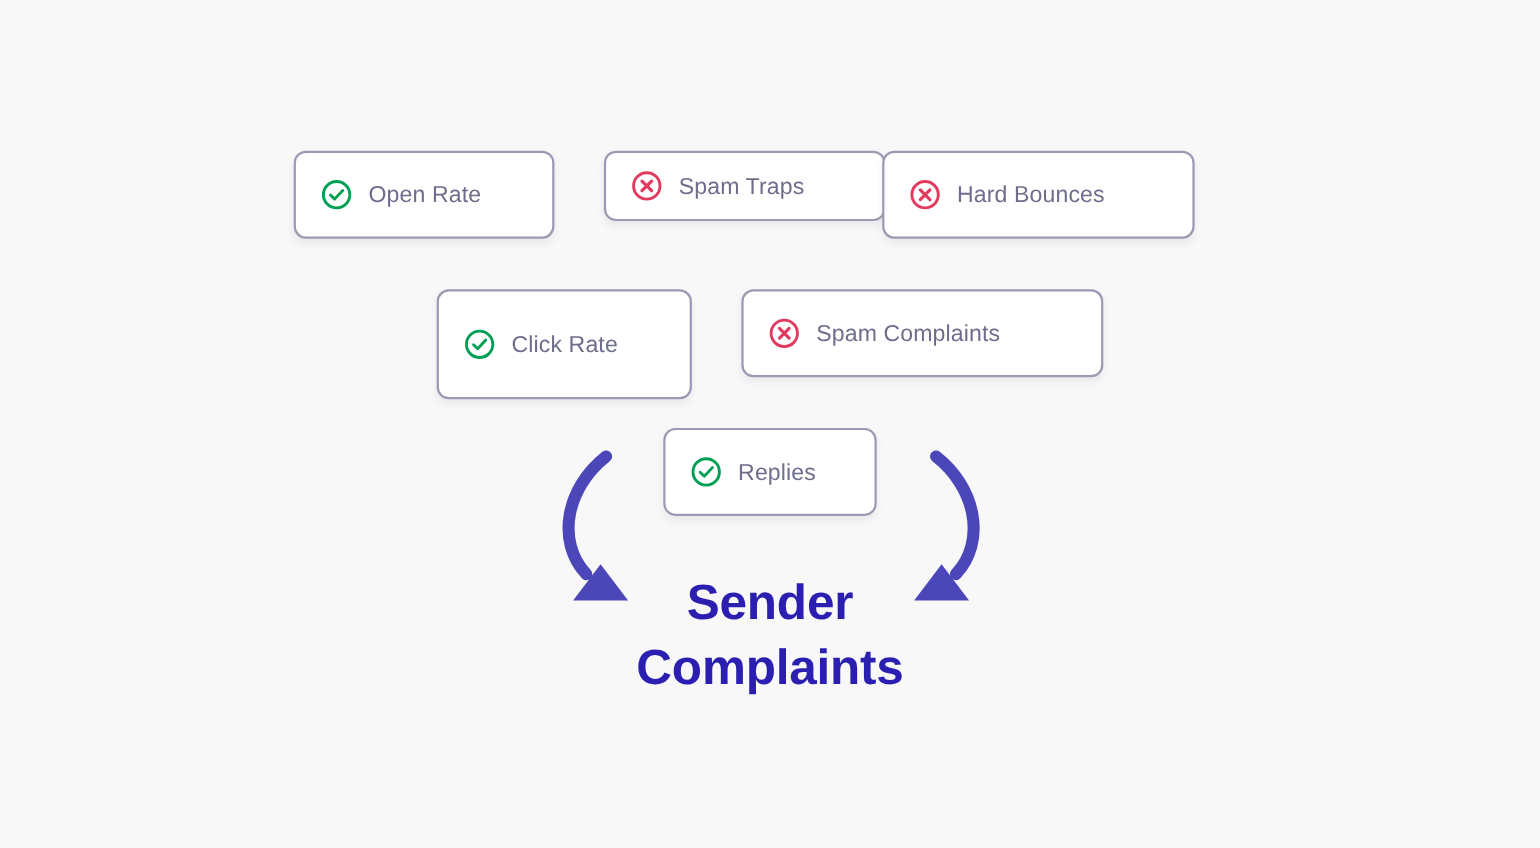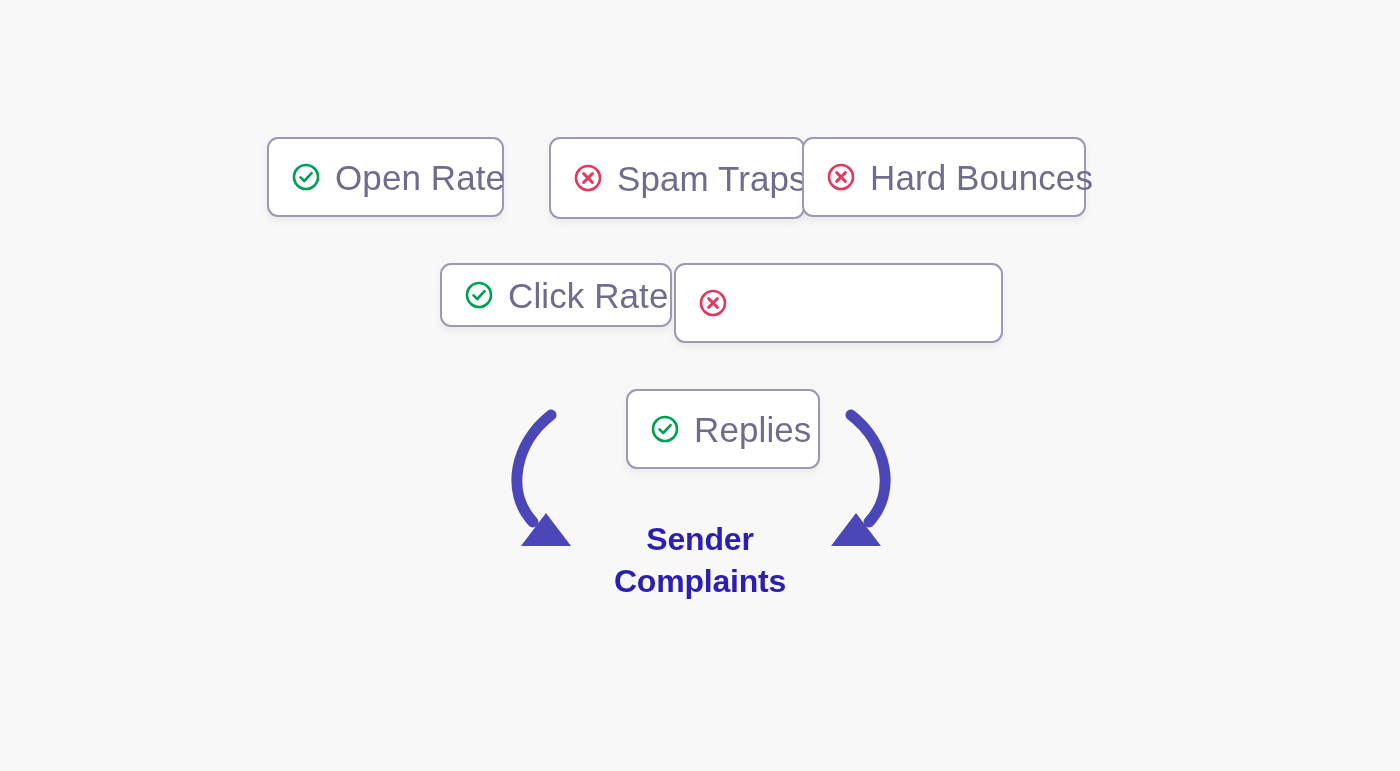--- a/index.html
+++ b/index.html
@@ -27,61 +27,61 @@
     box-sizing: border-box;
     background: #ffffff;
     border: 2px solid #9a9ab3;
     border-radius: 11px;
     box-shadow: 0 4px 7px rgba(120,120,150,0.10);
     padding: 0 22px;
     gap: 14px;
     white-space: nowrap;
   }
   .chip-label {
-    font-size: 35px;
+    font-size: 21px;
     font-weight: 500;
     color: #6e6e8c;
     letter-spacing: 0.1px;
     line-height: 1;
   }
   .chip-icon {
     width: 30px;
     height: 30px;
     flex: 0 0 30px;
     display: block;
   }
 
   
   #chip-open-rate      { left: 267px; top: 137px; width: 237px; height: 80px; }
-  #chip-spam-traps     { left: 549px; top: 137px; width: 256px; height: 82px; }
+  #chip-spam-traps     { left: 549px; top: 137px; width: 256px; height: 64px; }
   #chip-hard-bounces   { left: 802px; top: 137px; width: 284px; height: 80px; }
   
-  #chip-click-rate     { left: 397px; top: 263px; width: 232px; height: 64px; margin-left: 43px; }
+  #chip-click-rate     { left: 397px; top: 263px; width: 232px; height: 100px; }
   #chip-spam-complaints{ left: 674px; top: 263px; width: 329px; height: 80px; }
   
-  #chip-replies        { left: 603px; top: 389px; width: 194px; height: 80px; margin-left: 23px; }
+  #chip-replies        { left: 603px; top: 389px; width: 194px; height: 80px; }
 
   
   #arrows {
     position: absolute;
     left: 0;
     top: 0;
     width: 1400px;
     height: 771px;
     pointer-events: none;
   }
 
   
   #title {
     position: absolute;
     left: 450px;
     top: 518px;
     width: 500px;
     text-align: center;
-    font-size: 32px;
+    font-size: 45px;
     font-weight: bold;
     line-height: 1.32;
     color: #2a1fb0;
     letter-spacing: -0.2px;
   }
   #title .line { display: block; }
 </style>
 </head>
 <body>
 
@@ -117,20 +117,21 @@
       <path d="M7.6 12.3 L10.6 15.2 L16.5 8.9" fill="none" stroke="#00a054" stroke-width="2.1" stroke-linecap="round" stroke-linejoin="round"></path>
     </svg>
     <span class="chip-label">Click Rate</span>
   </div>
 
   <div class="chip" id="chip-spam-complaints">
     <svg class="chip-icon" viewBox="0 0 24 24">
       <circle cx="12" cy="12" r="9.6" fill="none" stroke="#e23a5e" stroke-width="2.1"></circle>
       <path d="M8.5 8.5 L15.5 15.5 M15.5 8.5 L8.5 15.5" fill="none" stroke="#e23a5e" stroke-width="2.3" stroke-linecap="round"></path>
     </svg>
+    <span class="chip-label">Spam Complaints</span>
   </div>
 
   <div class="chip" id="chip-replies">
     <svg class="chip-icon" viewBox="0 0 24 24">
       <circle cx="12" cy="12" r="9.6" fill="none" stroke="#00a054" stroke-width="2.1"></circle>
       <path d="M7.6 12.3 L10.6 15.2 L16.5 8.9" fill="none" stroke="#00a054" stroke-width="2.1" stroke-linecap="round" stroke-linejoin="round"></path>
     </svg>
     <span class="chip-label">Replies</span>
   </div>
 

